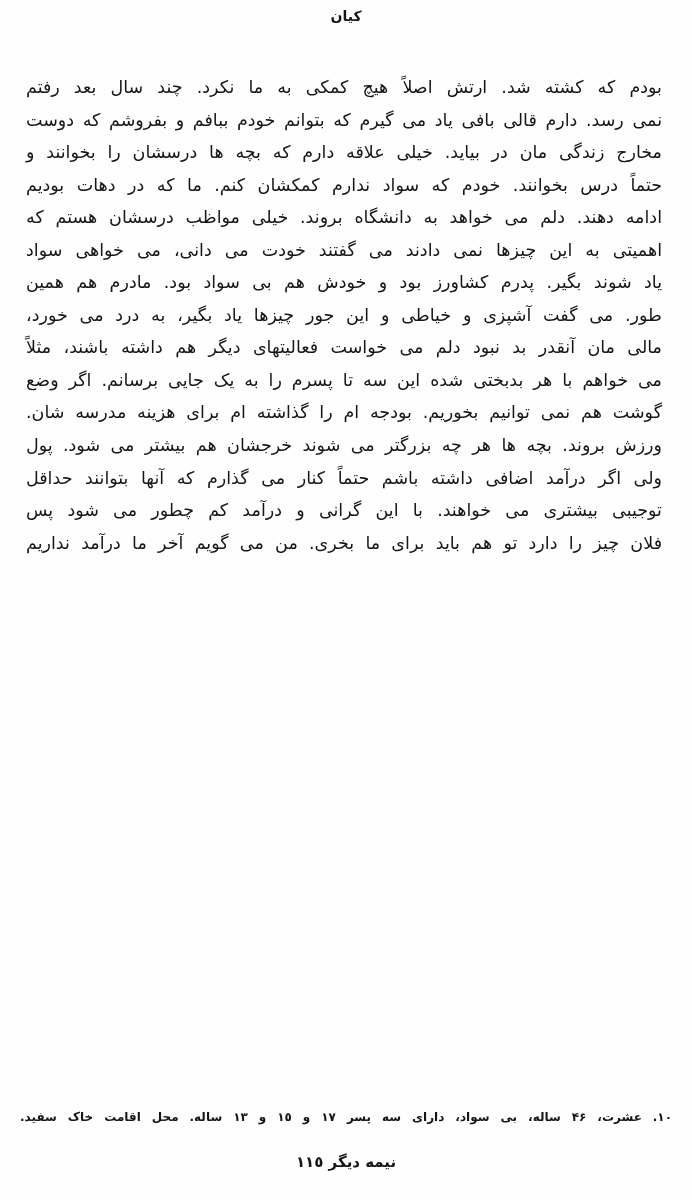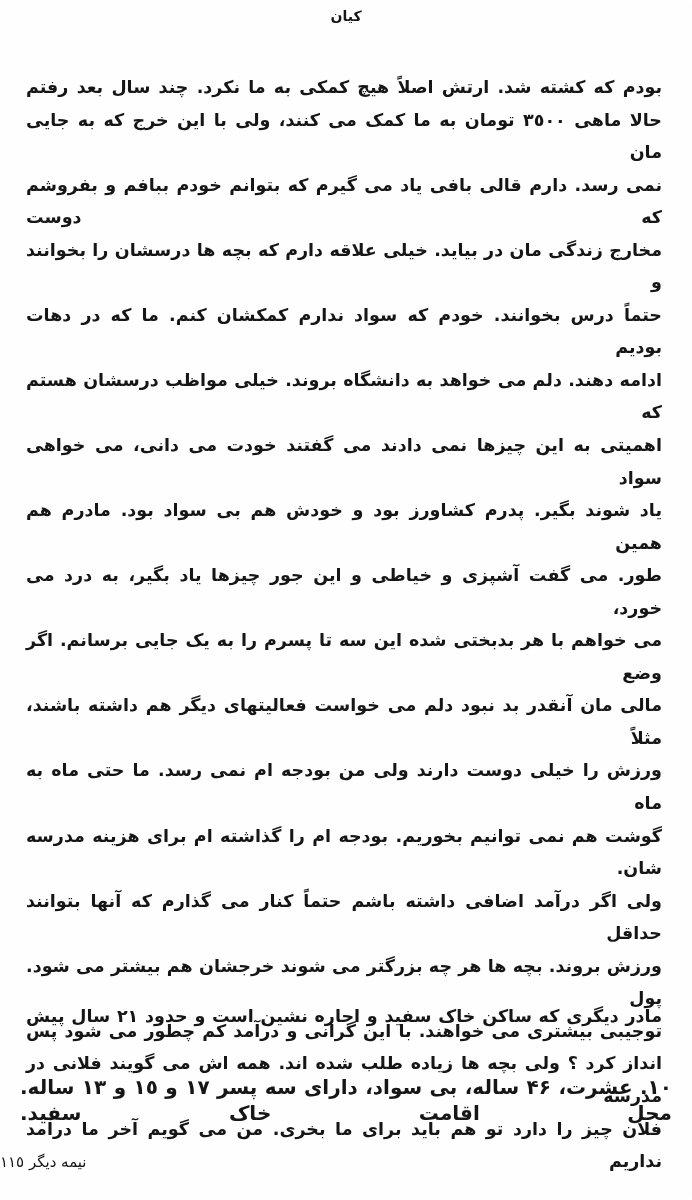--- a/index.html
+++ b/index.html
@@ -29,87 +29,81 @@
   }
   .main-para {
     position: absolute;
     top: 71px;
     right: 30px;
     left: 26px;
     direction: rtl;
   }
   .line {
     font-size: 17.5px;
-    font-weight: 700;
+    font-weight: 400;
     line-height: 32.55px;
     direction: rtl;
     text-align: justify;
     text-align-last: justify;
     white-space: normal;
   }
   .second-para {
     position: absolute;
     top: 1000px;
     right: 30px;
     left: 26px;
     direction: rtl;
   }
   .footnote {
     position: absolute;
-    top: 1074px;
+    top: 1104px;
     right: 20px;
     left: 20px;
     direction: rtl;
-    font-size: 20px;
+    font-size: 12px;
     font-weight: 700;
     line-height: 26px;
     text-align: justify;
     text-align-last: justify;
   }
   .page-footer {
     position: absolute;
     top: 1153px;
     left: 0;
     right: 0;
-    text-align: left;
+    text-align: center;
     direction: rtl;
     font-size: 15px;
-    font-weight: 400;
+    font-weight: 700;
   }
 </style>
 </head>
 <body>
 
 <div class="page">
 
   <div class="running-header">کیان</div>
 
   <div class="main-para">
     <div class="line">بودم که کشته شد. ارتش اصلاً هیچ کمکی به ما نکرد. چند سال بعد رفتم</div>
-      <div class="line">حالا ماهی ٣٥٠٠ تومان به ما کمک می کنند، ولی با این خرج که به جایی مان</div>
       <div class="line">نمی رسد. دارم قالی بافی یاد می گیرم که بتوانم خودم ببافم و بفروشم که دوست</div>
       <div class="line">مخارج زندگی مان در بیاید. خیلی علاقه دارم که بچه ها درسشان را بخوانند و</div>
       <div class="line">حتماً درس بخوانند. خودم که سواد ندارم کمکشان کنم. ما که در دهات بودیم</div>
       <div class="line">ادامه دهند. دلم می خواهد به دانشگاه بروند. خیلی مواظب درسشان هستم که</div>
       <div class="line">اهمیتی به این چیزها نمی دادند می گفتند خودت می دانی، می خواهی سواد</div>
       <div class="line">یاد شوند بگیر. پدرم کشاورز بود و خودش هم بی سواد بود. مادرم هم همین</div>
       <div class="line">طور. می گفت آشپزی و خیاطی و این جور چیزها یاد بگیر، به درد می خورد،</div>
+      <div class="line">مالی مان آنقدر بد نبود دلم می خواست فعالیتهای دیگر هم داشته باشند، مثلاً</div>
       <div class="line">می خواهم با هر بدبختی شده این سه تا پسرم را به یک جایی برسانم. اگر وضع</div>
-      <div class="line">مالی مان آنقدر بد نبود دلم می خواست فعالیتهای دیگر هم داشته باشند، مثلاً</div>
-      <div class="line">ورزش را خیلی دوست دارند ولی من بودجه ام نمی رسد. ما حتی ماه به ماه</div>
       <div class="line">گوشت هم نمی توانیم بخوریم. بودجه ام را گذاشته ام برای هزینه مدرسه شان.</div>
+      <div class="line">ورزش بروند. بچه ها هر چه بزرگتر می شوند خرجشان هم بیشتر می شود. پول</div>
       <div class="line">ولی اگر درآمد اضافی داشته باشم حتماً کنار می گذارم که آنها بتوانند حداقل</div>
-      <div class="line">ورزش بروند. بچه ها هر چه بزرگتر می شوند خرجشان هم بیشتر می شود. پول</div>
       <div class="line">توجیبی بیشتری می خواهند. با این گرانی و درآمد کم چطور می شود پس</div>
-      <div class="line">انداز کرد ؟ ولی بچه ها زیاده طلب شده اند. همه اش می گویند فلانی در مدرسه</div>
       <div class="line">فلان چیز را دارد تو هم باید برای ما بخری. من می گویم آخر ما درآمد نداریم</div>
 
   </div>
 
-  <div class="second-para">
-    <div class="line">مادر دیگری که ساکن خاک سفید و اجاره نشین است و حدود ٢١ سال پیش</div>
-  </div>
 
   <div class="footnote">١٠. عشرت، ۴۶ ساله، بی سواد، دارای سه پسر ١٧ و ١٥ و ١٣ ساله. محل اقامت خاک سفید.</div>
 
   <div class="page-footer">نیمه دیگر ١١٥</div>
 
 </div>
 
 </body></html>

